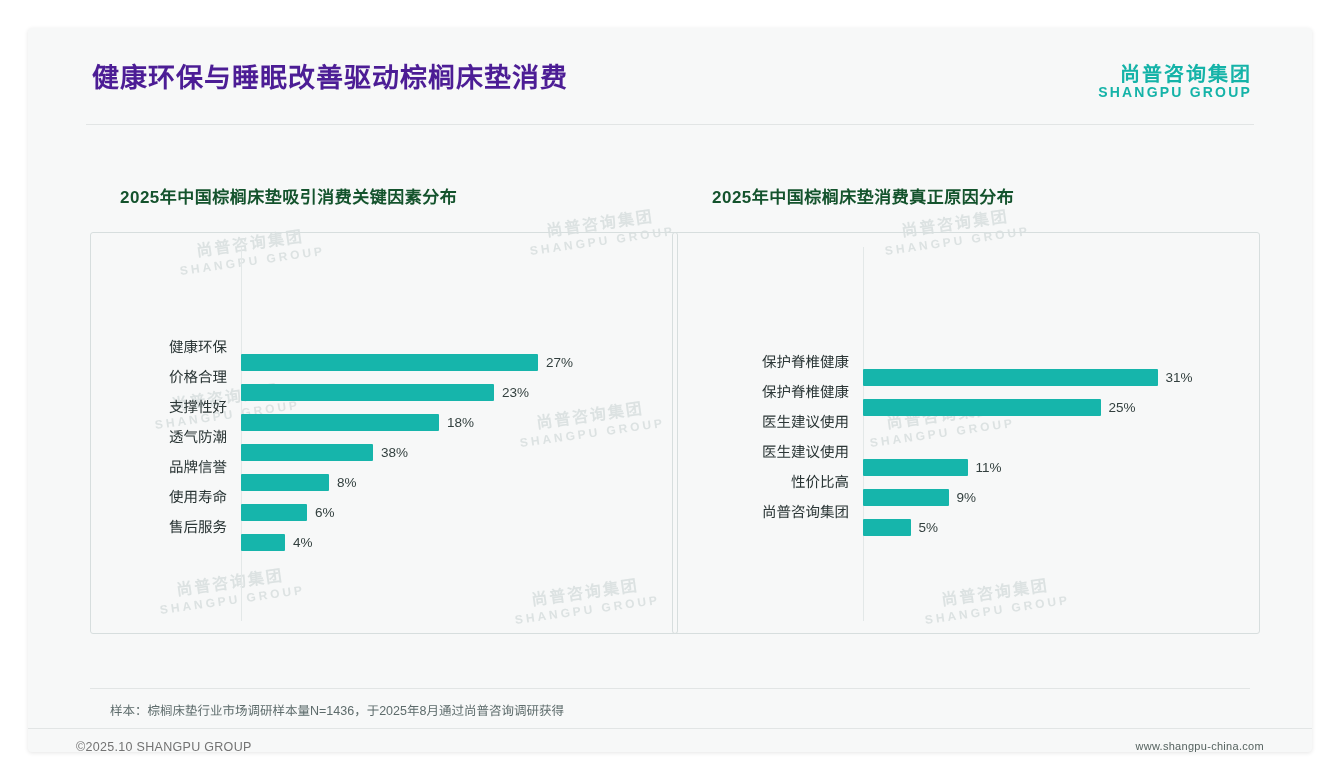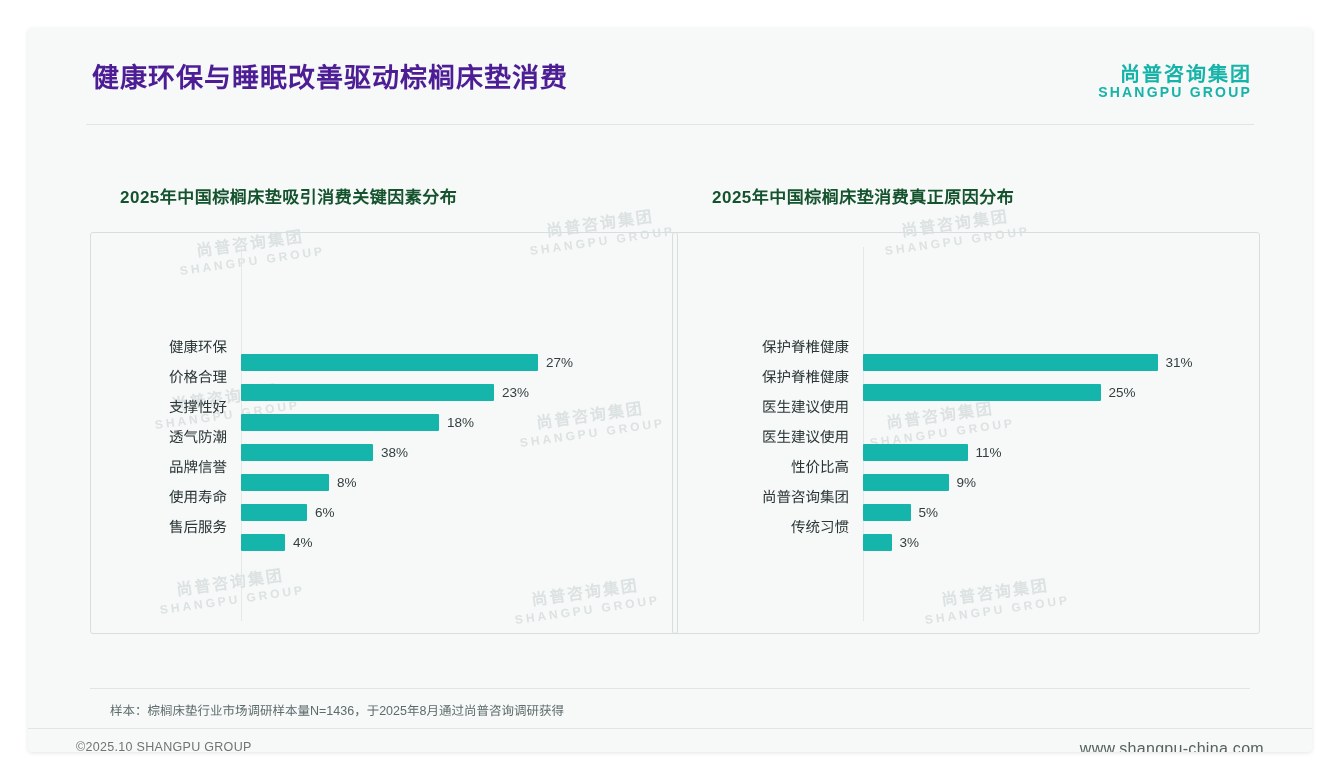--- a/index.html
+++ b/index.html
@@ -195,21 +195,21 @@
     left: 48px;
     top: 712px;
     font-size: 12.5px;
     color: #737373;
     letter-spacing: 0.3px;
   }
   .footer-right {
     position: absolute;
     right: 48px;
     top: 712px;
-    font-size: 16px;
+    font-size: 11px;
     color: #55625f;
     letter-spacing: 0.3px;
   }
 </style>
 </head>
 <body>
 
 <div id="slide">
   <div class="canvas">
 
@@ -353,27 +353,20 @@
                 <div class="bar-value">9%</div>
               </div>
             </div>
             <div class="bar-row">
               <div class="bar-label">尚普咨询集团</div>
               <div class="bar-track">
                 <div class="bar" style="width: 47.5px; background: rgb(22, 181, 171);"></div>
                 <div class="bar-value">5%</div>
               </div>
             </div>
-            <div class="bar-row">
-              <div class="bar-label">传统习惯</div>
-              <div class="bar-track">
-                <div class="bar" style="width: 28.5px; background: rgb(22, 181, 171);"></div>
-                <div class="bar-value">3%</div>
-              </div>
-            </div>
           </div>
       </div>
     </div>
 
     <div class="footnote-rule"></div>
     <div class="footnote">样本：棕榈床垫行业市场调研样本量N=1436，于2025年8月通过尚普咨询调研获得</div>
 
     <div class="footer-rule"></div>
     <div class="footer-left">©2025.10 SHANGPU GROUP</div>
     <div class="footer-right">www.shangpu-china.com</div>

